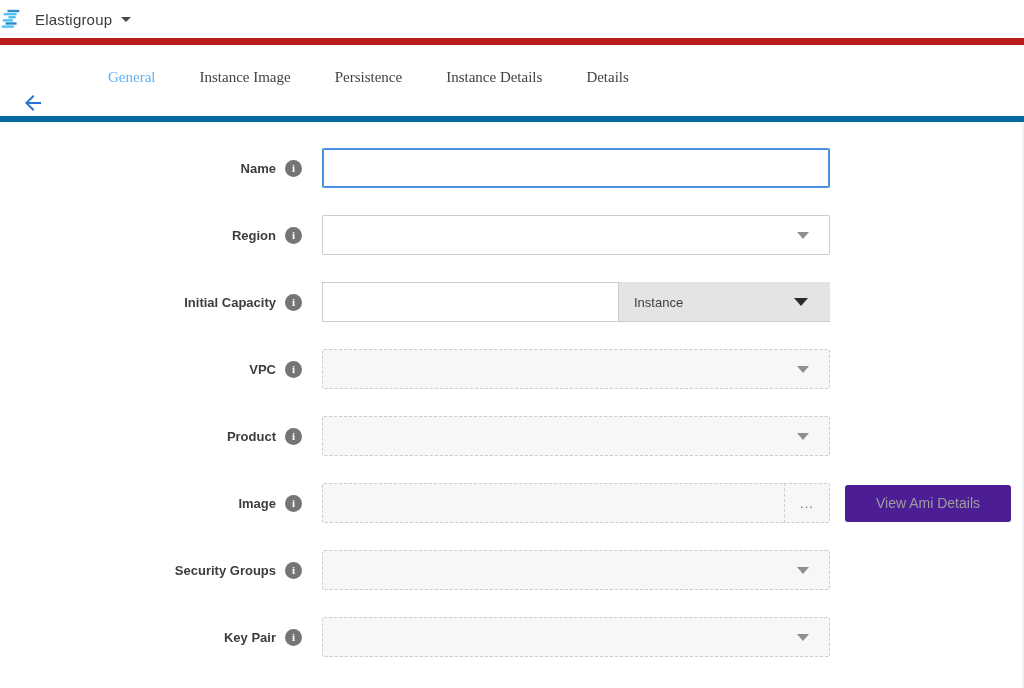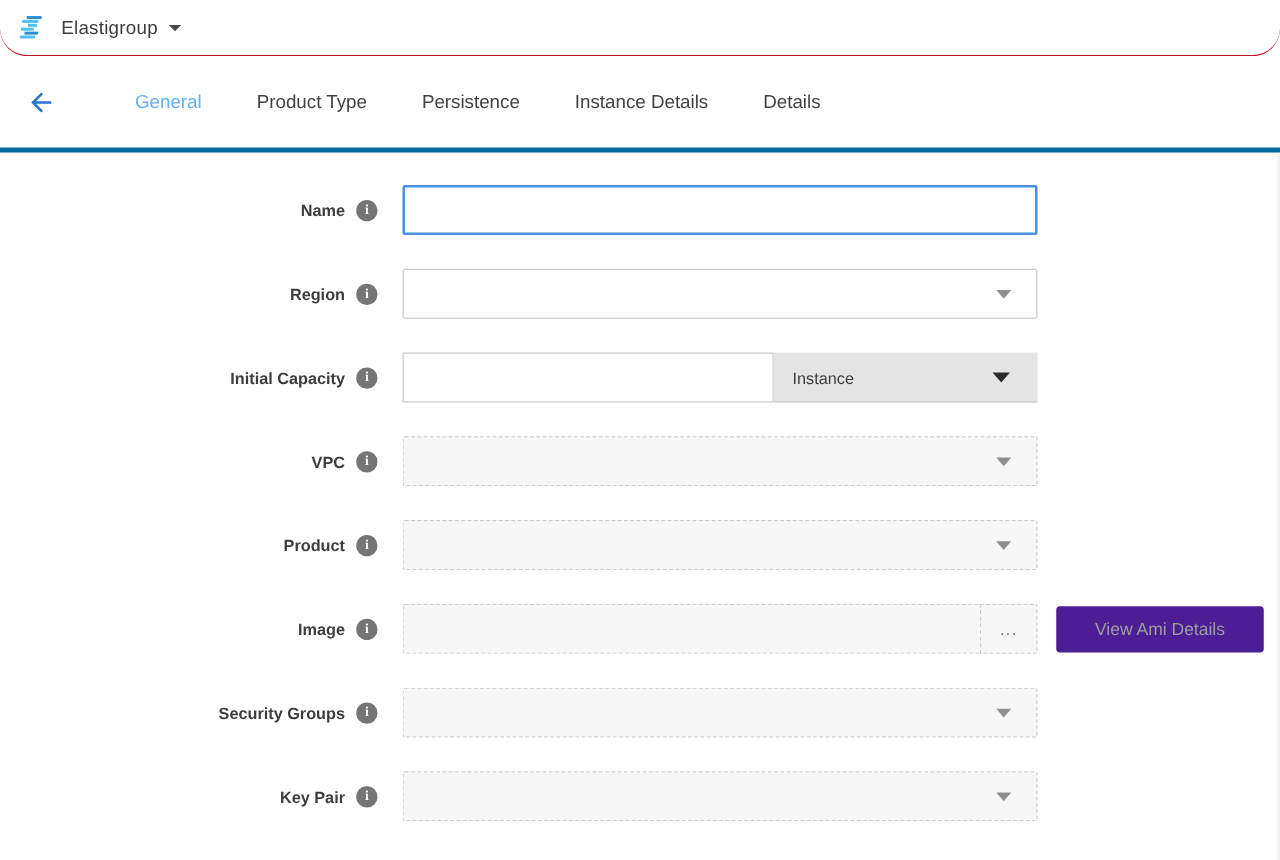--- a/index.html
+++ b/index.html
@@ -4,36 +4,37 @@
 <style>
   * { margin:0; padding:0; box-sizing:border-box; }
   html,body { background:#fff; }
   body {
     width:1024px; height:688px; overflow:hidden; position:relative;
     font-family:"Liberation Sans", sans-serif; color:#3f3f3f;
   }
 
   
   .topbar {
-    height:45px; display:flex; align-items:center; padding-left:14px;
-    border-bottom:1px solid #b91c1c; background:#fff;border-radius:22px;
+    height:45px; display:flex; align-items:center; 
+    border-bottom:7px solid #b91c1c; background:#fff;
   }
   .logo { width:24px; height:24px; display:flex; align-items:center; justify-content:center; }
   .app-name { margin-left:11px; font-size:15px; color:#3c3c3c; letter-spacing:.2px; }
   .caret-sm {
     margin-left:9px; width:0; height:0;
     border-left:5px solid transparent; border-right:5px solid transparent;
     border-top:5px solid #4a4a4a;
   }
 
   
   .tabbar {
-    height:77px; display:flex; align-items:center; background:#fff;
-    border-bottom:4px solid #0369a1; box-shadow:0 2px 3px rgba(0,0,0,.035);
+    height:77px; display:flex; align-items:flex-end; background:#fff;
+    border-bottom:6px solid #0369a1; box-shadow:0 2px 3px rgba(0,0,0,.035);
     position:relative;
+    font-family:Liberation Serif, serif;
   }
   .back-btn { margin-left:20px; width:26px; height:26px; display:flex; align-items:center; justify-content:center; cursor:pointer; }
   .tabs { display:flex; margin-left:40px; }
   .tab { padding:0 22px; font-size:15px; color:#424242; cursor:pointer; line-height:77px; }
   .tab.active { color:#61b1f3; }
 
   
   .form { padding-top:26px; }
   .form-row { display:flex; align-items:center; height:40px; margin-bottom:27px; }
   .label-cell {
@@ -121,21 +122,21 @@
 </header>
 
 <nav class="tabbar">
   <span class="back-btn">
     <svg width="24" height="24" viewBox="0 0 24 24">
       <path d="M20 11H7.83l5.59-5.59L12 4l-8 8 8 8 1.41-1.41L7.83 13H20v-2z" fill="#2574d4"></path>
     </svg>
   </span>
   <div class="tabs">
     <span class="tab active">General</span>
-    <span class="tab">Product Type</span>
+    <span class="tab">Instance Image</span>
     <span class="tab">Persistence</span>
     <span class="tab">Instance Details</span>
     <span class="tab">Details</span>
   </div>
 </nav>
 
 <main class="form">
 
   <div class="form-row">
     <div class="label-cell">

